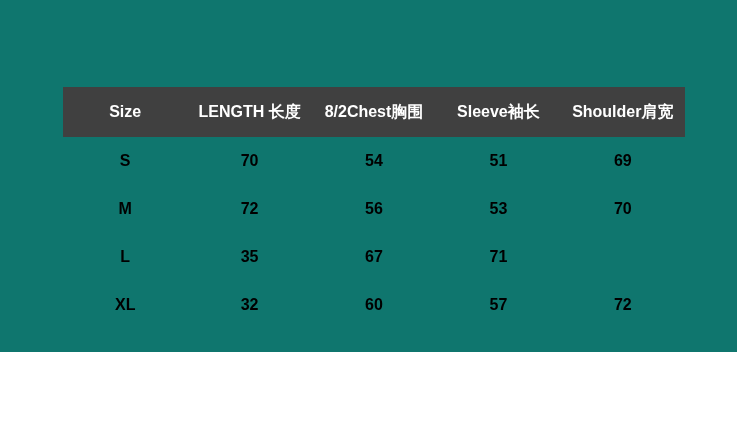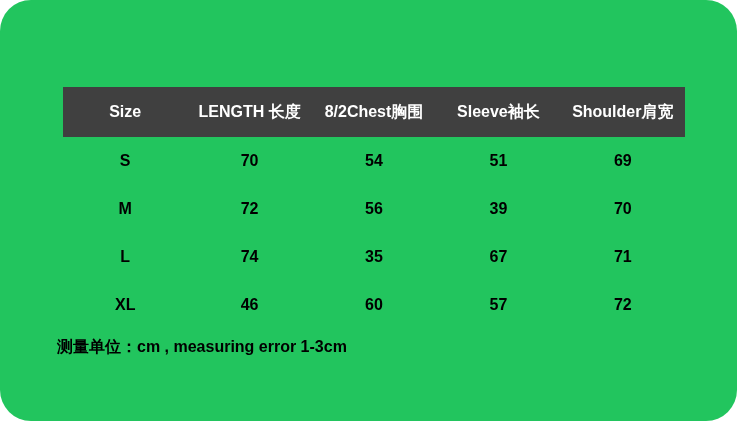--- a/index.html
+++ b/index.html
@@ -4,24 +4,23 @@
 <style>
   html, body {
     margin: 0;
     padding: 0;
     background: #ffffff;
     font-family: "Liberation Sans", sans-serif;
   }
   .page {
     position: relative;
     width: 737px;
-    height: 421px;
-    background: #22c55e;
+    height: 352px;
+    background: #0f766e;
     overflow: hidden;
-    border-radius: 31px;
   }
   .size-table {
     position: absolute;
     left: 63px;
     top: 87px;
     width: 622px;
   }
   .header-row {
     display: grid;
     grid-template-columns: repeat(5, 1fr);
@@ -82,37 +81,35 @@
       <div class="data-cell">70</div>
       <div class="data-cell">54</div>
       <div class="data-cell">51</div>
       <div class="data-cell">69</div>
     </div>
 
     <div class="data-row">
       <div class="data-cell">M</div>
       <div class="data-cell">72</div>
       <div class="data-cell">56</div>
-      <div class="data-cell">39</div>
+      <div class="data-cell">53</div>
       <div class="data-cell">70</div>
     </div>
 
     <div class="data-row">
       <div class="data-cell">L</div>
-      <div class="data-cell">74</div>
       <div class="data-cell">35</div>
       <div class="data-cell">67</div>
       <div class="data-cell">71</div>
     </div>
 
     <div class="data-row">
       <div class="data-cell">XL</div>
-      <div class="data-cell">46</div>
+      <div class="data-cell">32</div>
       <div class="data-cell">60</div>
       <div class="data-cell">57</div>
       <div class="data-cell">72</div>
     </div>
 
   </div>
 
-  <div class="footnote">测量单位：cm , measuring error 1-3cm</div>
 
 </div>
 
 </body></html>

